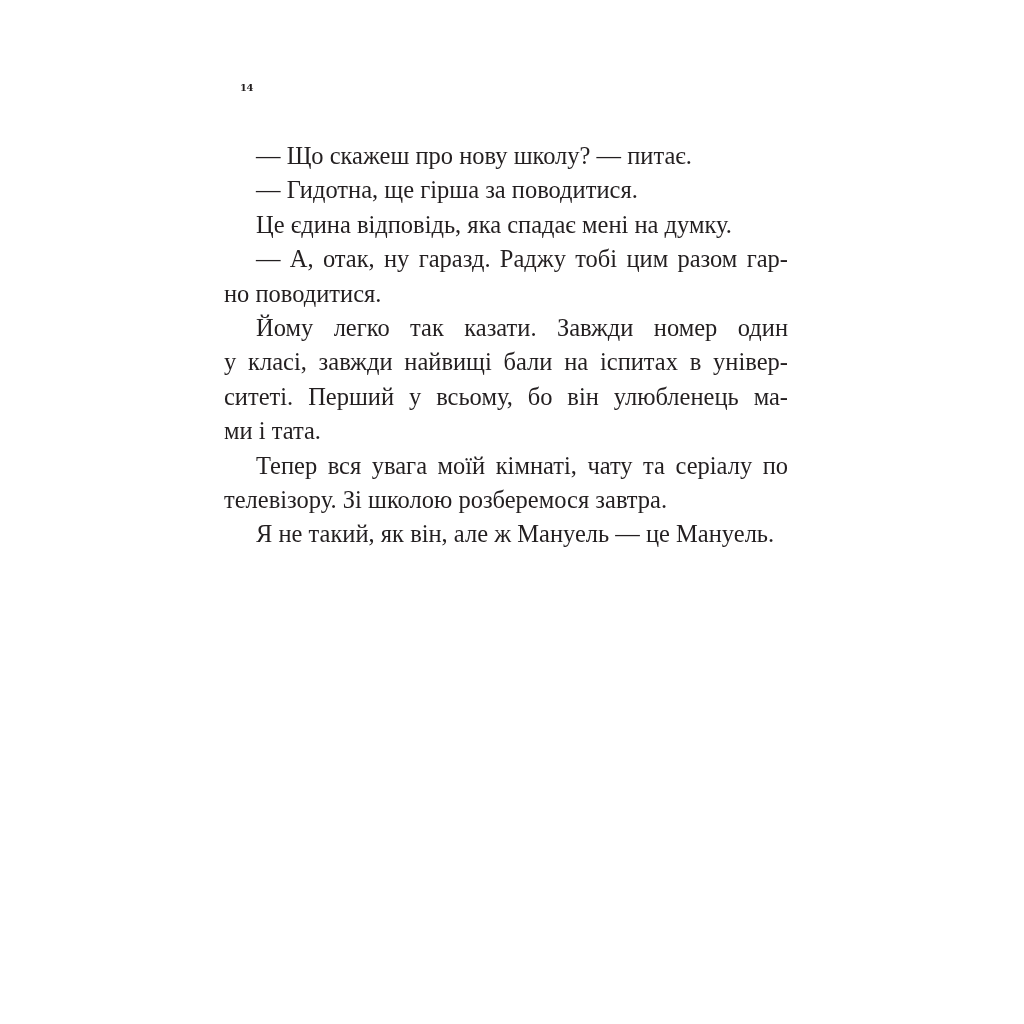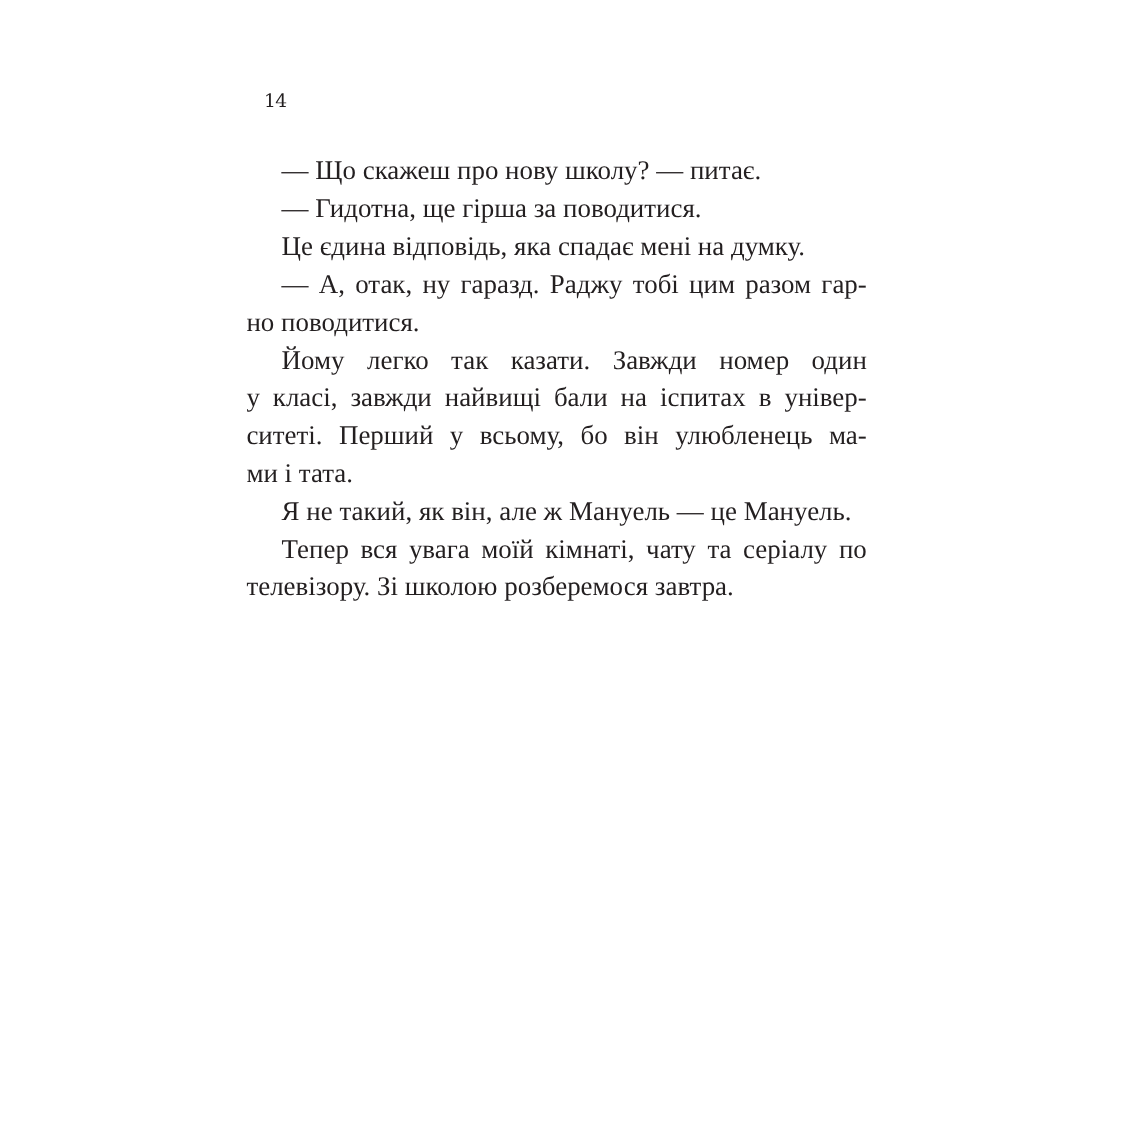--- a/index.html
+++ b/index.html
@@ -3,21 +3,21 @@
 <meta charset="utf-8">
 <style>
   html, body { margin: 0; padding: 0; background: #ffffff; }
   body { width: 1024px; height: 1024px; position: relative; overflow: hidden; }
   .page {
     position: absolute; left: 0; top: 0; width: 1024px; height: 1024px;
     background: #ffffff;
   }
   .page-number {
     position: absolute; left: 240px; top: 82px;
-    font-family: "DejaVu Serif", serif; font-weight: normal; font-size: 17px;
+    font-family: "DejaVu Serif", serif; font-weight: bold; font-size: 10px;
     color: #231f20; letter-spacing: -0.5px; text-align: right;
   }
   .text-block {
     position: absolute; left: 224px; top: 139px; width: 564px;
     font-family: "Liberation Serif", serif; font-size: 24.5px;
     line-height: 34.4px; color: #231f20;
   }
   .para { margin: 0; text-align: justify; text-align-last: left; }
   .para.indent { text-indent: 32px; }
   .line { display: block; white-space: nowrap; }
@@ -43,20 +43,20 @@
       <span class="line just">— А, отак, ну гаразд. Раджу тобі цим разом гар-</span>
       <span class="line" style="text-indent:0">но поводитися.</span>
     </p>
     <p class="para indent">
       <span class="line just">Йому легко так казати. Завжди номер один</span>
       <span class="line just" style="text-indent:0">у класі, завжди найвищі бали на іспитах в універ-</span>
       <span class="line just" style="text-indent:0">ситеті. Перший у всьому, бо він улюбленець ма-</span>
       <span class="line" style="text-indent:0">ми і тата.</span>
     </p>
     <p class="para indent">
-      <span class="line">Я не такий, як він, але ж Мануель — це Мануель.</span>
+      <span class="line just">Тепер вся увага моїй кімнаті, чату та серіалу по</span>
+      <span class="line" style="text-indent:0">телевізору. Зі школою розберемося завтра.</span>
     </p>
     <p class="para indent">
-      <span class="line just">Тепер вся увага моїй кімнаті, чату та серіалу по</span>
-      <span class="line" style="text-indent:0">телевізору. Зі школою розберемося завтра.</span>
+      <span class="line">Я не такий, як він, але ж Мануель — це Мануель.</span>
     </p>
   </div>
 </div>
 
 </body></html>

